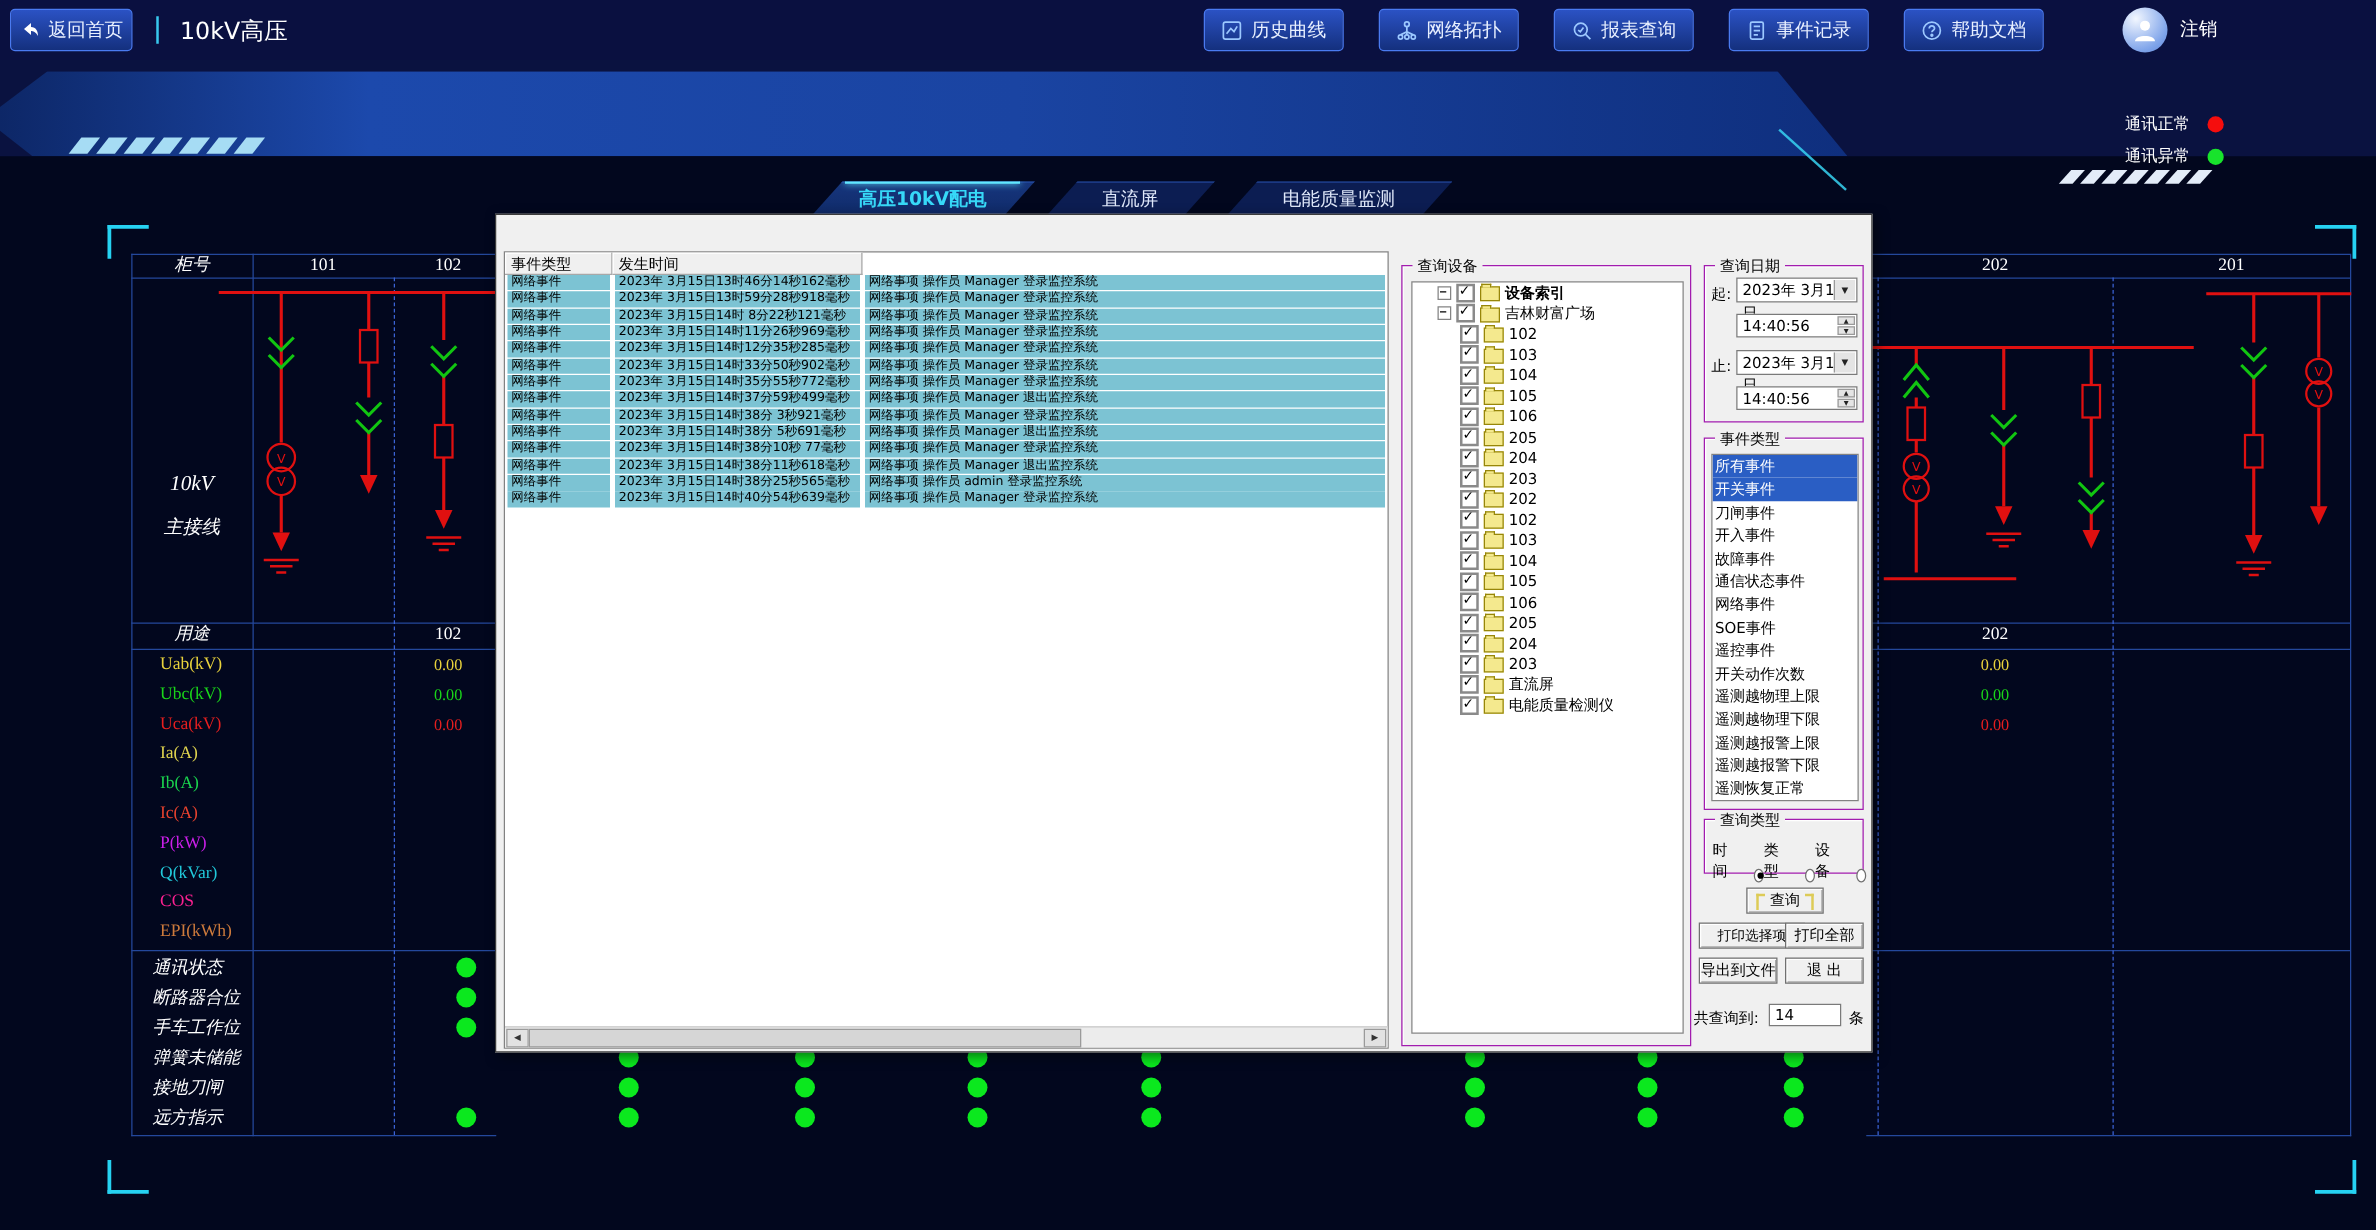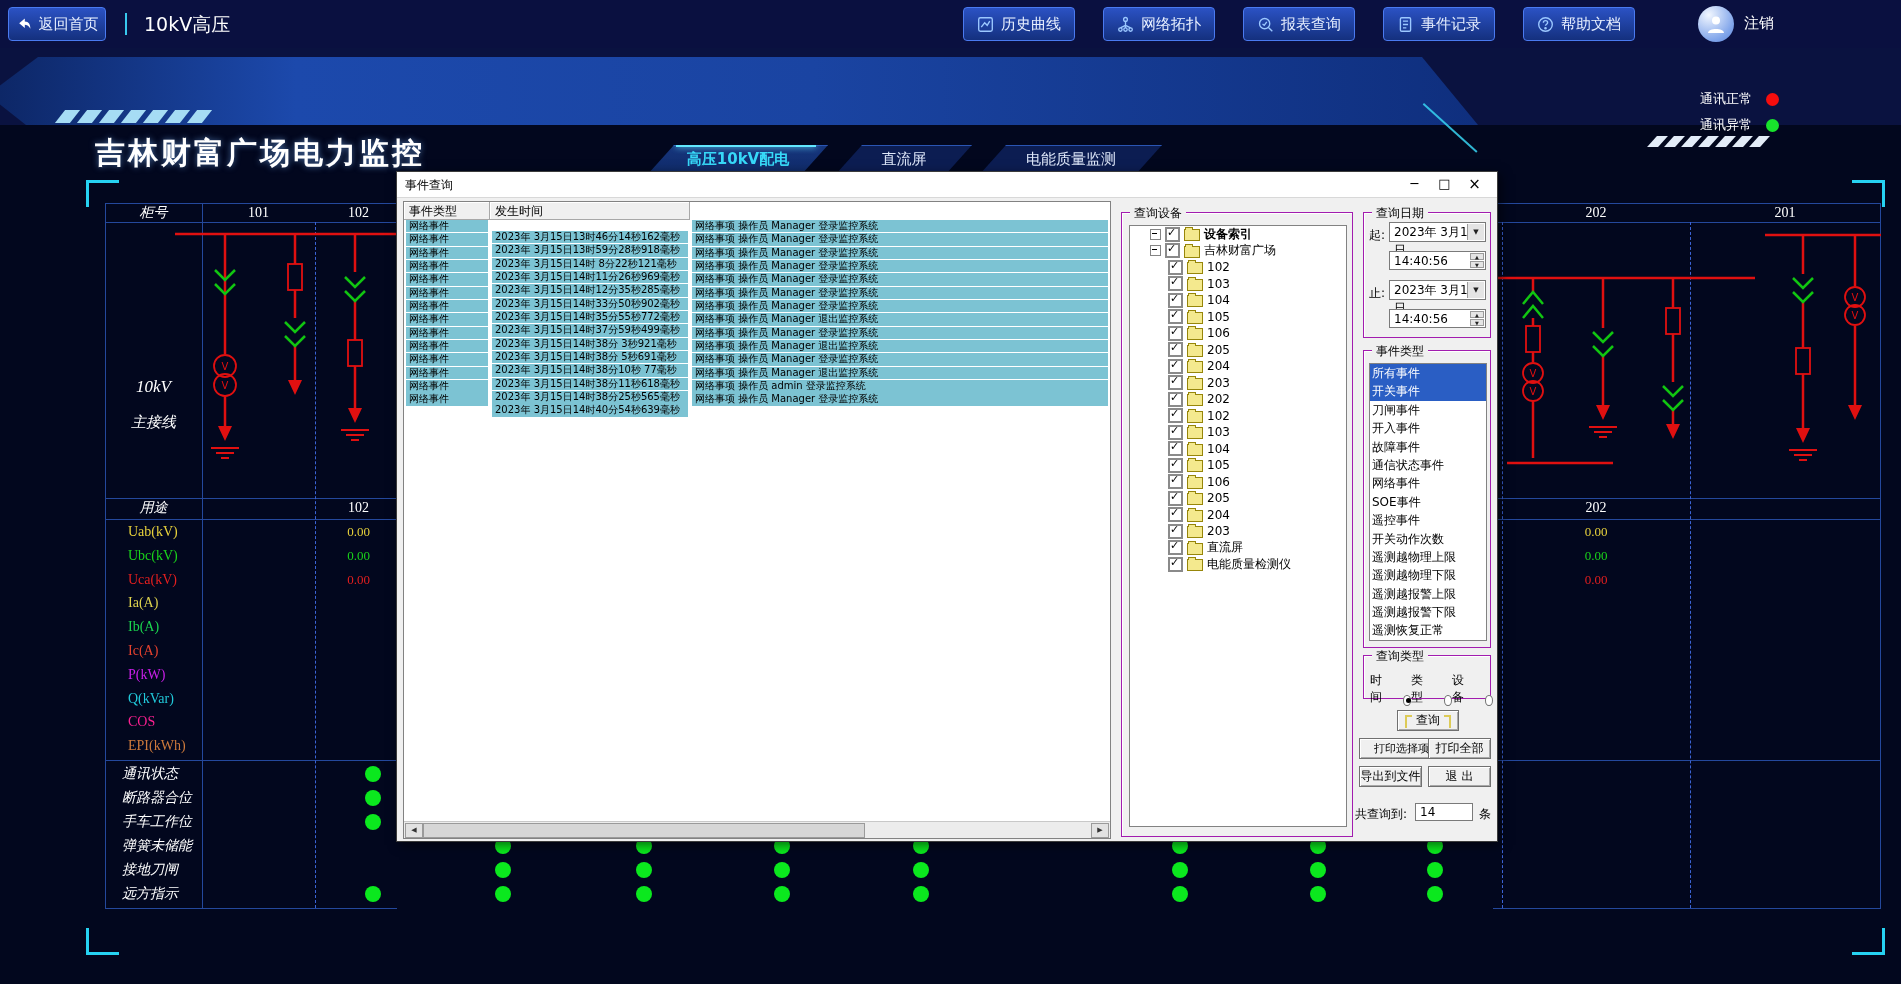--- a/index.html
+++ b/index.html
@@ -73,21 +73,21 @@
   .dlg-title-text{position:absolute;left:8px;top:5px;font-size:12px;color:#000;}
   .dlg-wbtn{position:absolute;top:0;width:27px;height:24px;text-align:center;line-height:24px;font-size:13px;color:#000;cursor:pointer;}
   
   .lv{position:absolute;left:6px;top:29px;width:708px;height:638px;background:#fff;border:1px solid #828282;box-sizing:border-box;}
   .lv-h{position:absolute;top:0;height:18px;background:#f0f0f0;border-right:1px solid #a8a8a8;border-bottom:1px solid #a8a8a8;
         box-shadow:inset 1px 1px 0 #ffffff;font-size:12px;line-height:18px;padding-left:5px;box-sizing:border-box;cursor:pointer;}
   #list-rows{position:absolute;left:0;top:18px;right:0;bottom:16px;overflow:hidden;}
   .lv-row{position:relative;height:13.35px;cursor:pointer;}
   .lv-cell{position:absolute;top:0;height:12.4px;background:#7cc3d3;color:#000;font-size:10px;line-height:12px;white-space:nowrap;overflow:hidden;padding-left:3px;box-sizing:border-box;}
   .lv-c1{left:2px;width:82px;}
-  .lv-c2{left:88px;width:196px;margin-top:11px;}
+  .lv-c2{left:88px;width:196px;}
   .lv-c3{left:288px;width:416px;}
   .lv-scroll{position:absolute;left:0;bottom:0;right:0;height:16px;background:#ececec;border-top:1px solid #c8c8c8;}
   .lv-arrow{position:absolute;top:1px;width:16px;height:13px;background:#e2e2e2;border:1px solid #9a9a9a;font-size:7px;text-align:center;line-height:13px;color:#333;cursor:pointer;}
   .lv-thumb{position:absolute;left:19px;top:1px;width:440px;height:13px;background:#d6d6d6;border:1px solid #9a9a9a;cursor:pointer;}
   
   .grp{position:absolute;border:1px solid #a21caf;box-shadow:inset 1px 1px 0 #fff;box-sizing:border-box;}
   .grp-label{position:absolute;top:-8px;left:8px;background:#f0f0f0;padding:0 4px;font-size:12px;color:#000;}
   .tree-box{position:absolute;left:7px;top:12px;width:216px;height:600px;background:#fff;border:1px solid #828282;overflow:hidden;}
   .tree-row{position:relative;height:16.5px;display:flex;align-items:center;white-space:nowrap;cursor:pointer;}
   .tree-ind0{padding-left:20px;} .tree-ind1{padding-left:20px;} .tree-ind2{padding-left:38px;}
@@ -191,21 +191,20 @@
   <div class="band-edge"></div>
   <div class="hazard">
       <i></i>
       <i></i>
       <i></i>
       <i></i>
       <i></i>
       <i></i>
       <i></i>
     </div>
-  <div class="band-title">吉林财富广场电力监控</div>
   <div class="tabs">
     <div class="tab active" style="left:0;width:180px;">
       <div class="tab-glow"></div>
       <span>高压10kV配电</span>
     </div>
     <div class="tab" style="left:188px;width:136px;">
       <span>直流屏</span>
     </div>
     <div class="tab" style="left:332px;width:182px;">
       <span>电能质量监测</span>
@@ -494,26 +493,20 @@
     <line x1="96" y1="247" x2="124" y2="247"></line>
       <line x1="101" y1="252" x2="119" y2="252"></line>
       <line x1="106" y1="257" x2="114" y2="257"></line>
     <line x1="296" y1="270" x2="324" y2="270"></line>
       <line x1="301" y1="275" x2="319" y2="275"></line>
       <line x1="306" y1="280" x2="314" y2="280"></line>
   </g>
 </svg>
 
 <div class="dlg">
-  <div class="dlg-title">
-    <span class="dlg-title-text">事件查询</span>
-    <span class="dlg-wbtn" style="left:1004px;">─</span>
-    <span class="dlg-wbtn" style="left:1034px;">□</span>
-    <span class="dlg-wbtn" style="left:1064px;font-size:15px;">×</span>
-  </div>
 
   <div class="lv">
     <div class="lv-h" style="left:0;width:86px;">事件类型</div>
     <div class="lv-h" style="left:86px;width:200px;">发生时间</div>
     <div id="list-rows">
         <div class="lv-row">
           <div class="lv-cell lv-c1">网络事件</div>
           <div class="lv-cell lv-c2">2023年 3月15日13时46分14秒162毫秒</div>
           <div class="lv-cell lv-c3">网络事项 操作员 Manager 登录监控系统</div>
         </div>

